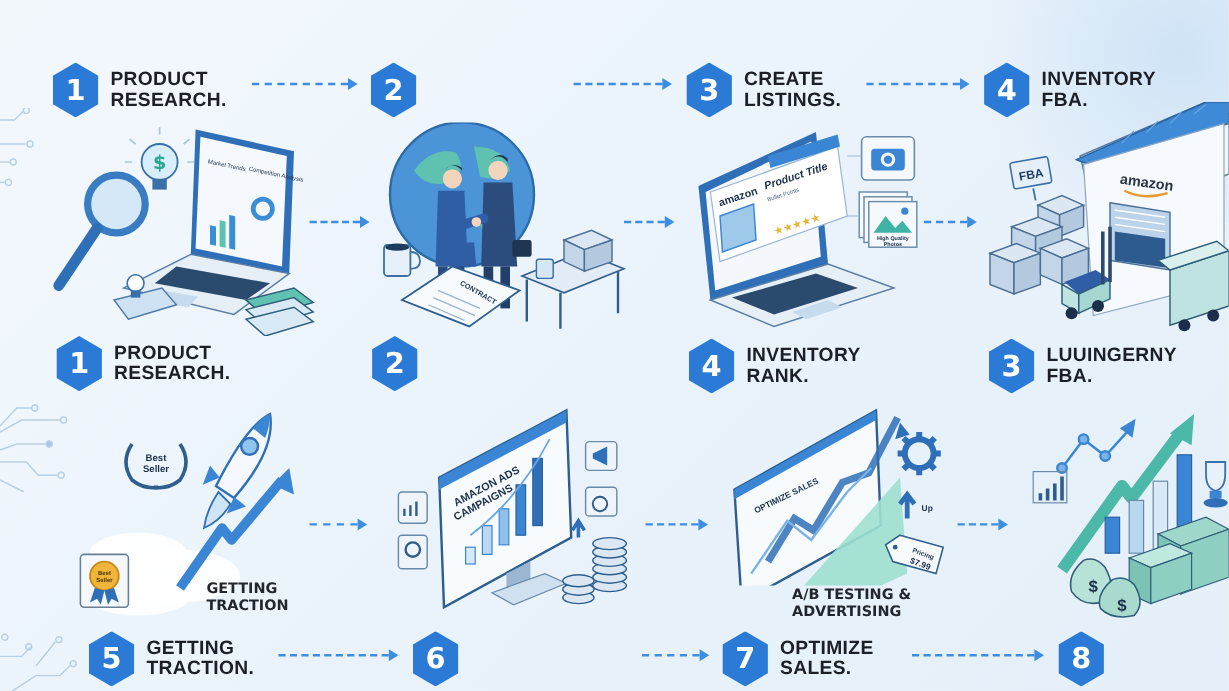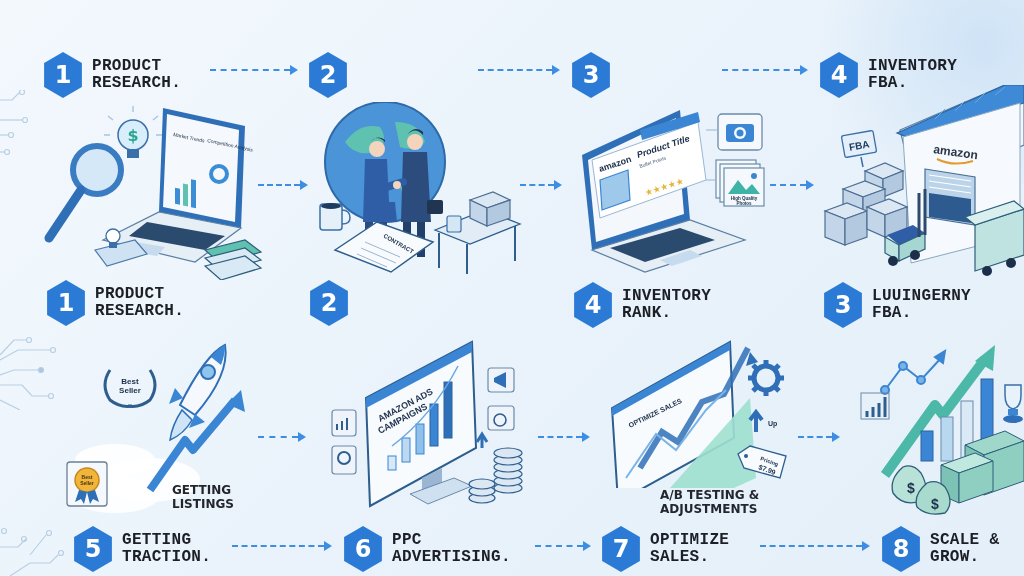--- a/index.html
+++ b/index.html
@@ -24,21 +24,21 @@
     background: #2b7bd6;
     clip-path: polygon(50% 0%, 95% 24%, 95% 76%, 50% 100%, 5% 76%, 5% 24%);
     border-radius: 6px;
     display: flex; align-items: center; justify-content: center;
     color: #fff; font-weight: 700; font-size: 24px;
     font-family: "DejaVu Sans", sans-serif;
   }
   .label {
     font-weight: 700; font-size: 16px; line-height: 17px; letter-spacing: 0.3px;
     color: #1c1f26; text-transform: uppercase;
-    font-family: Liberation Mono, monospace;
+    font-family: Liberation Sans, sans-serif;
   }
   .arrow {
     position: absolute; height: 10px; display: flex; align-items: center;
   }
   .arrow .dash {
     flex: 1; height: 0; border-top: 2px dashed #3d8ee3;
   }
   .arrow .head {
     width: 0; height: 0; border-top: 5px solid transparent; border-bottom: 5px solid transparent;
     border-left: 8px solid #3d8ee3;
@@ -106,20 +106,24 @@
 <div class="step" style="left:307px; top:52px;">
   <div class="hex">2</div>
 </div>
 <div class="arrow" style="left:478px; top:65px; width:82px;">
     <div class="dash"></div>
     <div class="head"></div>
   </div>
 
 <div class="step" style="left:570px; top:52px;">
   <div class="hex">3</div>
+  <div class="label">
+    <div>CREATE</div>
+    <div>LISTINGS.</div>
+  </div>
 </div>
 <div class="arrow" style="left:722px; top:65px; width:86px;">
     <div class="dash"></div>
     <div class="head"></div>
   </div>
 
 <div class="step" style="left:818px; top:52px;">
   <div class="hex">4</div>
   <div class="label">
     <div>INVENTORY</div>
@@ -365,21 +369,21 @@
   <g>
     <rect x="12" y="122" width="40" height="44" rx="3" fill="#f5f9fd" stroke="#6a7f94" stroke-width="1.3"></rect>
     <circle cx="32" cy="140" r="12" fill="#f0b53a" stroke="#c78a1a" stroke-width="1.5"></circle>
     <path d="M24 150 l-4 12 l6 -3 l3 5 l3 -12z M40 150 l4 12 l-6 -3 l-3 5 l-3 -12z" fill="#2f6fb7"></path>
     <text x="32" y="139" text-anchor="middle" font-size="5" font-weight="700" fill="#4a3410">Best</text>
     <text x="32" y="145" text-anchor="middle" font-size="5" font-weight="700" fill="#4a3410">Seller</text>
   </g>
 </svg>
 <div class="caption" style="left:172px; top:483px;">
   <div>GETTING</div>
-  <div>LISTINGS</div>
+  <div>TRACTION</div>
 </div>
 
 <div class="arrow" style="left:258px; top:432px; width:48px;">
     <div class="dash"></div>
     <div class="head"></div>
   </div>
 
 <svg class="illus" style="left:322px; top:338px;" width="210" height="175" viewBox="0 0 210 175">
   <g>
     <polygon points="44,60 150,4 154,110 48,168" fill="#f8fbfe" stroke="#2d5e8e" stroke-width="2"></polygon>
@@ -454,21 +458,21 @@
   </g>
   <g>
     <polygon points="150,108 186,118 180,140 144,130 138,116" fill="#f8fbfe" stroke="#2d5e8e" stroke-width="1.3"></polygon>
     <circle cx="146" cy="118" r="2" fill="#2d5e8e"></circle>
     <text x="160" y="122" font-size="5.5" font-weight="700" fill="#1c2f4a" transform="rotate(20 160 122)">Pricing</text>
     <text x="158" y="131" font-size="7" font-weight="700" fill="#1c2f4a" transform="rotate(20 158 131)">$7.99</text>
   </g>
 </svg>
 <div class="caption" style="left:660px; top:488px;">
   <div>A/B TESTING &amp;</div>
-  <div>ADJUSTMENTS</div>
+  <div>ADVERTISING</div>
 </div>
 
 <div class="arrow" style="left:798px; top:432px; width:42px;">
     <div class="dash"></div>
     <div class="head"></div>
   </div>
 
 <svg class="illus" style="left:845px; top:335px;" width="179" height="180" viewBox="0 0 179 180">
   <g stroke="#3b86d4" stroke-width="2" fill="#7ab3e6">
     <path d="M40 55 l18 -24 l18 14 l20 -22" fill="none"></path>
@@ -519,41 +523,33 @@
     <div>TRACTION.</div>
   </div>
 </div>
 <div class="arrow" style="left:232px; top:541px; width:100px;">
     <div class="dash"></div>
     <div class="head"></div>
   </div>
 
 <div class="step" style="left:342px; top:526px;">
   <div class="hex">6</div>
-  <div class="label">
-    <div>PPC</div>
-    <div>ADVERTISING.</div>
-  </div>
 </div>
 <div class="arrow" style="left:535px; top:541px; width:56px;">
     <div class="dash"></div>
     <div class="head"></div>
   </div>
 
 <div class="step" style="left:600px; top:526px;">
   <div class="hex">7</div>
   <div class="label">
     <div>OPTIMIZE</div>
     <div>SALES.</div>
   </div>
 </div>
 <div class="arrow" style="left:760px; top:541px; width:110px;">
     <div class="dash"></div>
     <div class="head"></div>
   </div>
 
 <div class="step" style="left:880px; top:526px;">
   <div class="hex">8</div>
-  <div class="label">
-    <div>SCALE &amp;</div>
-    <div>GROW.</div>
-  </div>
 </div>
 
 </body></html>

